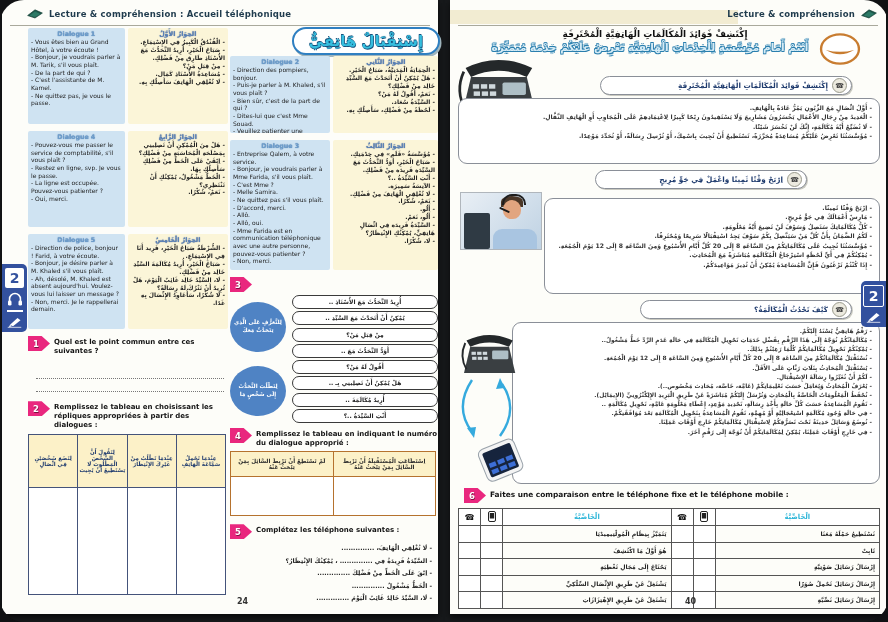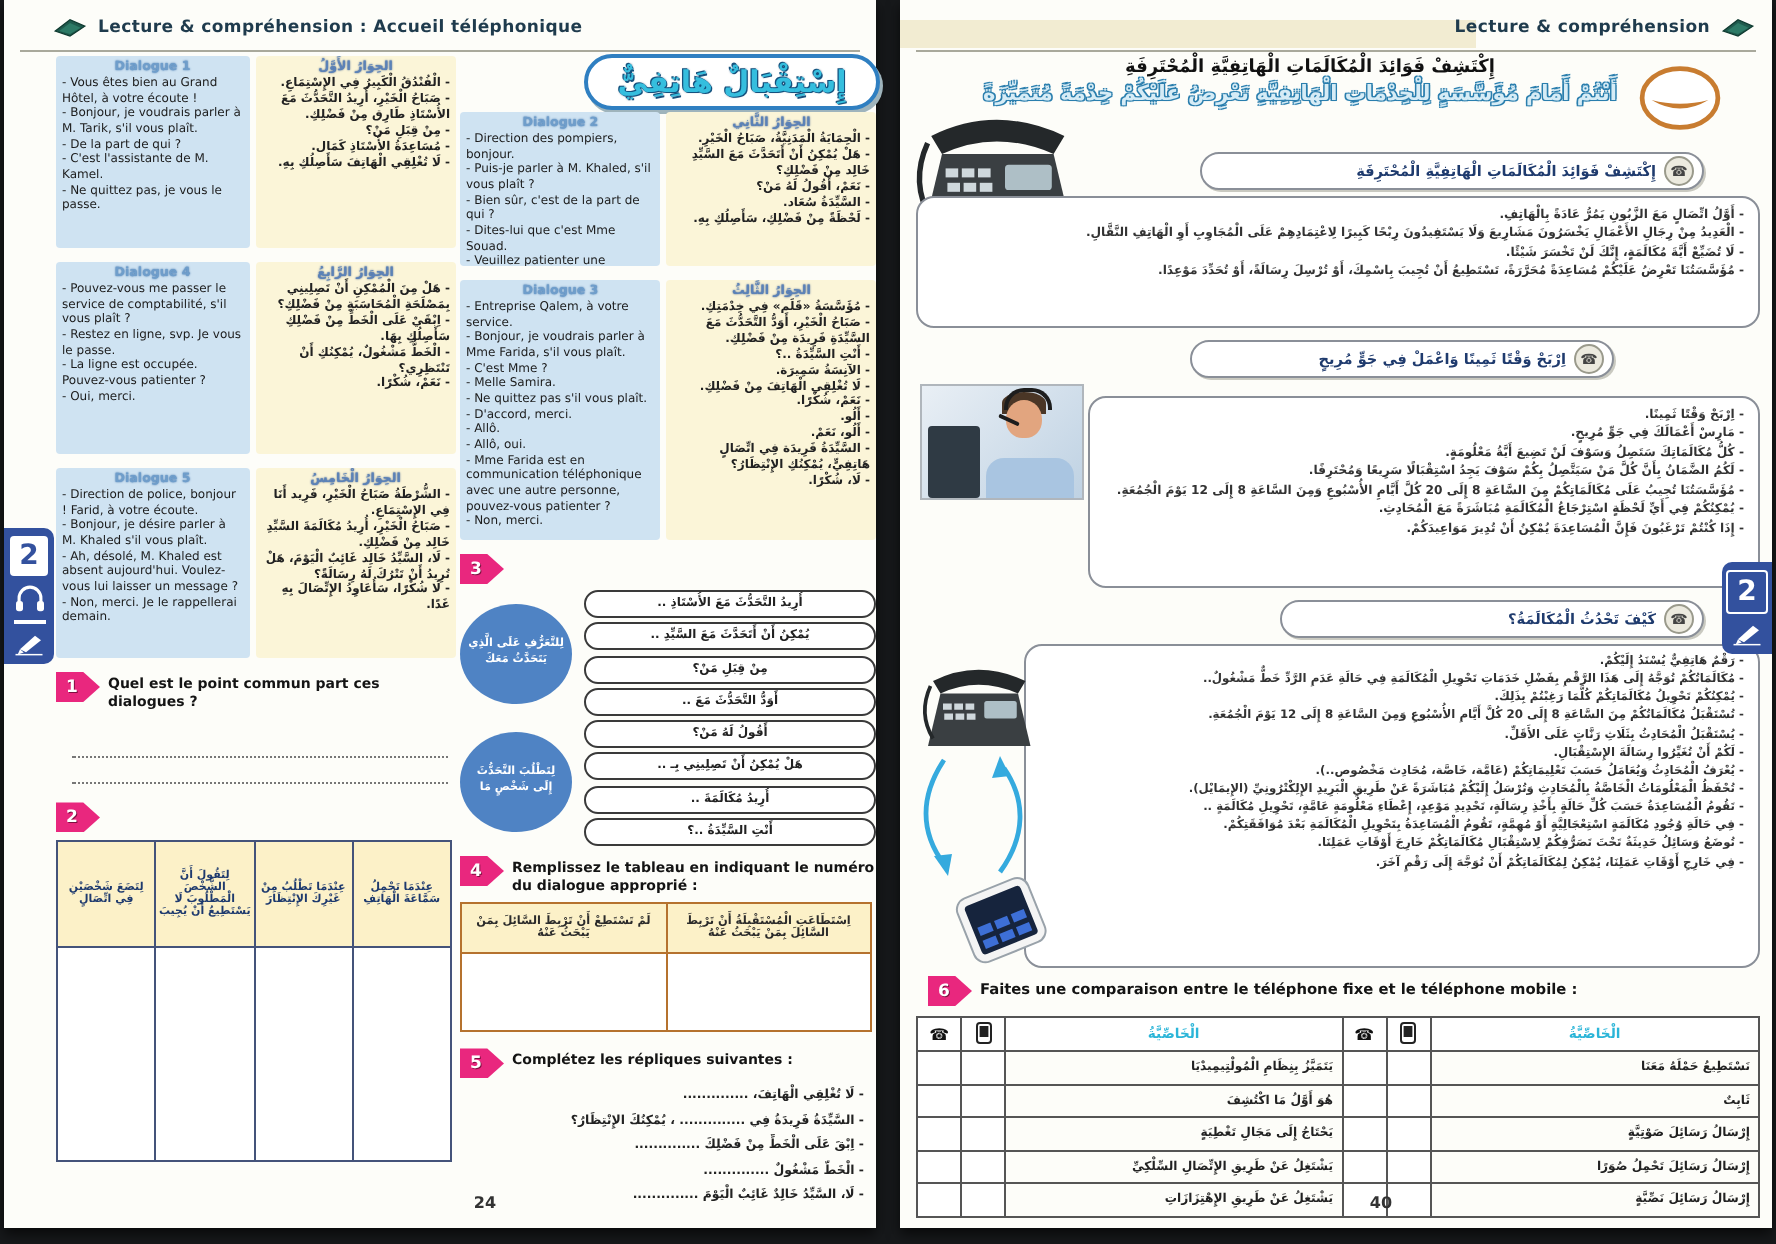--- a/index.html
+++ b/index.html
@@ -1,16 +1,16 @@
 <!DOCTYPE html>
 <html><head>
 <meta charset="utf-8">
 <style>
   html,body{margin:0;padding:0;background:#101113;}
-  .spread{position:relative;width:888px;height:622px;background:#17191b;font-family:"DejaVu Sans",sans-serif;overflow:hidden;}
+  .spread{position:relative;width:888px;height:622px;background:#17191b;font-family:"DejaVu Sans",sans-serif;overflow:hidden;border-radius:24px;}
   .page{position:absolute;top:0;width:436px;height:614px;background:#fdfdf9;box-shadow:0 3px 6px rgba(0,0,0,.65);}
   .page-left{left:2px;}
   .page-right{left:450px;}
   
   .phead{position:absolute;top:8px;display:flex;align-items:center;gap:5px;}
   .phead.lft{left:24px;}
   .phead.rgt{right:8px;}
   .phead .ttl{font-size:8.5px;font-weight:bold;color:#1f3b4d;letter-spacing:.2px;}
   .rule{position:absolute;left:8px;right:8px;top:25px;border-top:1px solid #a9a99c;}
   .band{position:absolute;left:0;top:10px;width:288px;height:14px;background:#f2ecd2;}
@@ -165,28 +165,29 @@
               <div class="ar-line">- الشُّرْطَةُ صَبَاحُ الْخَيْرِ، فَرِيد أَنَا فِي الإِسْتِمَاعِ.</div>
               <div class="ar-line">- صَبَاحُ الْخَيْرِ، أُرِيدُ مُكَالَمَةَ السَّيِّدِ خَالِد مِنْ فَضْلِكِ.</div>
               <div class="ar-line">- لَا، السَّيِّدُ خَالِد غَائِبٌ الْيَوْمَ، هَلْ تُرِيدُ أَنْ تَتْرُكَ لَهُ رِسَالَةً؟</div>
               <div class="ar-line">- لَا شُكْرًا، سَأُعَاوِدُ الإِتِّصَالَ بِهِ غَدًا.</div>
             </div>
         </div>
       </div>
 
       <div class="exrow">
         <span class="qbadge">1</span>
-        <span class="exlbl">Quel est le point commun part ces dialogues ?</span>
+        <span class="exlbl">Quel est le point commun entre ces suivantes ?</span>
       </div>
       <div style="height:8px"></div>
       <div class="dotline"></div>
       <div class="dotline"></div>
 
       <div class="exrow" style="margin-top:9px">
         <span class="qbadge">2</span>
+        <span class="exlbl">Remplissez le tableau en choisissant les répliques appropriées à partir des dialogues :</span>
       </div>
       <table class="extable2">
         <tbody>
             <tr>
               <th>عِنْدَمَا تَحْمِلُ سَمَّاعَةَ الْهَاتِفِ</th>
               <th>عِنْدَمَا تَطْلُبُ مِنْ غَيْرِكَ الإِنْتِظَارَ</th>
               <th>لِتَقُولَ أَنَّ الشَّخْصَ الْمَطْلُوبَ لَا يَسْتَطِيعُ أَنْ يُجِيبَ</th>
               <th>لِتَضَعَ شَخْصَيْنِ فِي اتِّصَالٍ</th>
             </tr>
         <tr>
@@ -287,21 +288,21 @@
             </tr>
         <tr>
               <td></td>
               <td></td>
             </tr>
       </tbody>
         </table>
 
       <div class="exrow" style="margin-top:8px">
         <span class="qbadge">5</span>
-        <span class="exlbl">Complétez les répliques suivantes :</span>
+        <span class="exlbl">Complétez les téléphone suivantes :</span>
       </div>
       <div style="padding-right:6px">
           <div class="q5line">- لَا تُغْلِقِي الْهَاتِفَ، ..............</div>
           <div class="q5line">- السَّيِّدَةُ فَرِيدَةُ فِي .............. ، يُمْكِنُكَ الإِنْتِظَارُ؟</div>
           <div class="q5line">- اِبْقَ عَلَى الْخَطِّ مِنْ فَضْلِكَ ..............</div>
           <div class="q5line">- الْخَطُّ مَشْغُولٌ ..............</div>
           <div class="q5line">- لَا، السَّيِّدُ خَالِدٌ غَائِبٌ الْيَوْمَ ..............</div>
         </div>
     </div>
 

